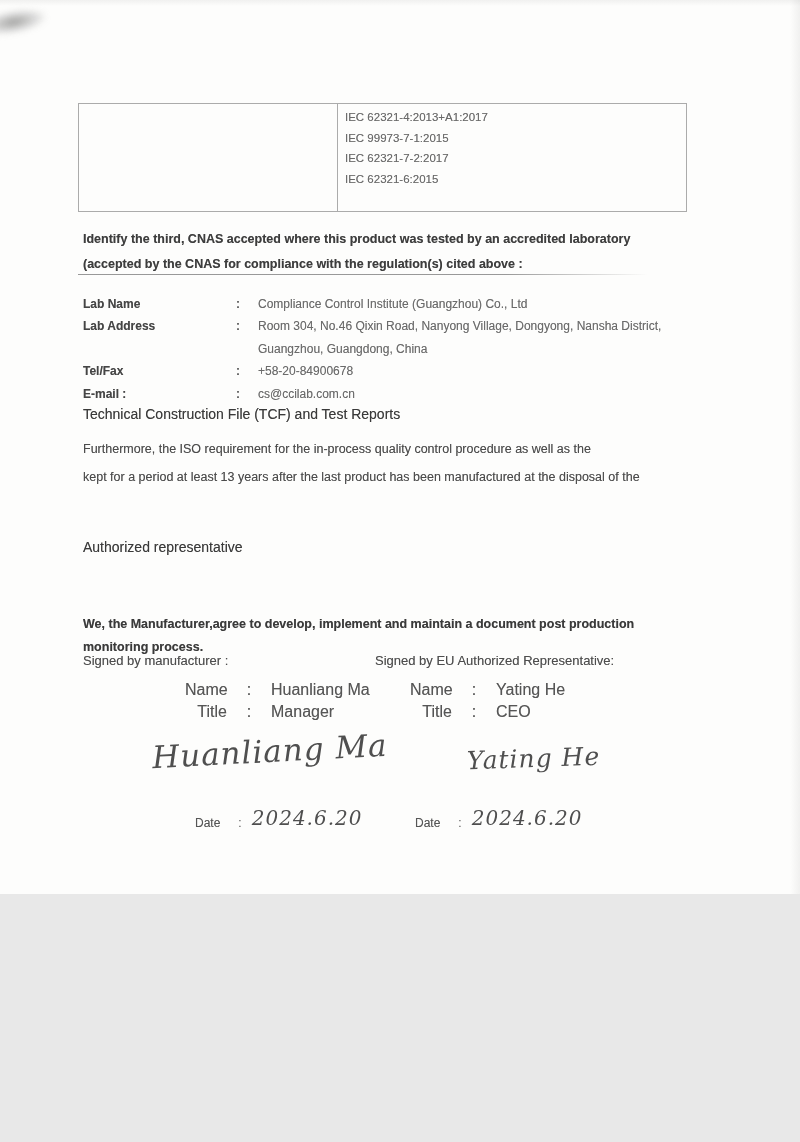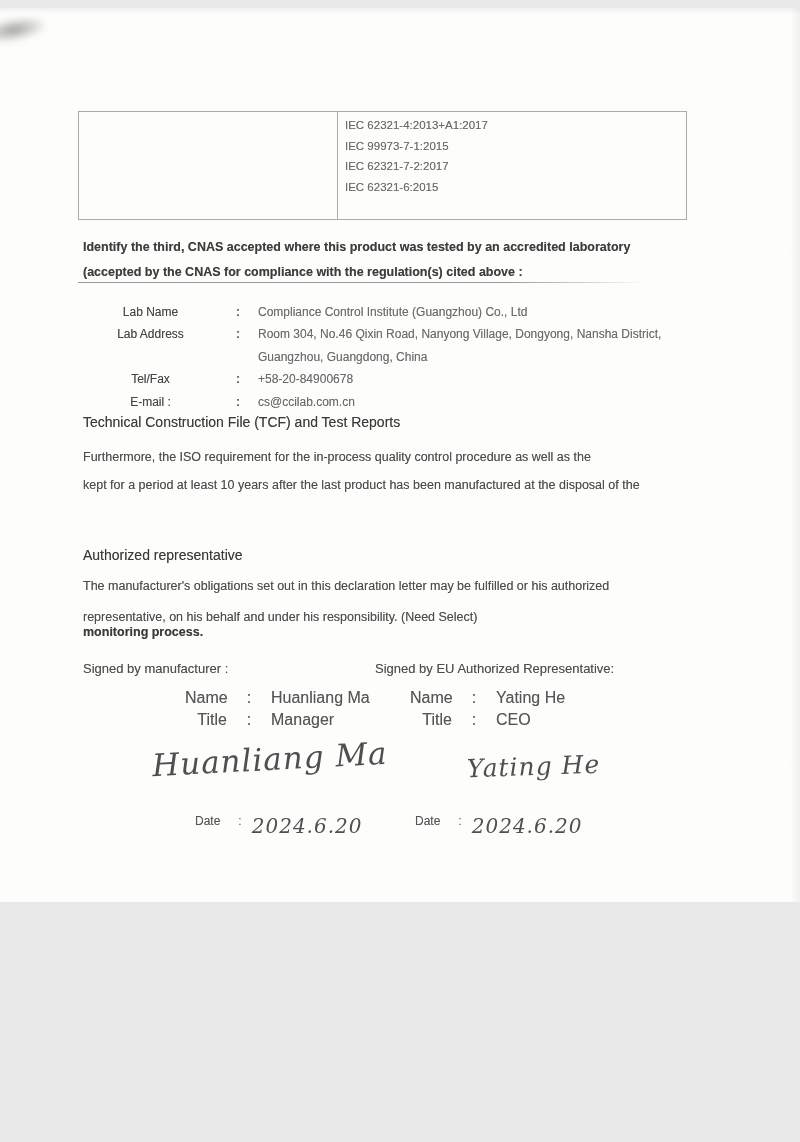--- a/index.html
+++ b/index.html
@@ -1,20 +1,20 @@
 <!DOCTYPE html>
 <html><head>
 <meta charset="utf-8">
 <style>
   html, body { margin: 0; padding: 0; background: #e8e8e8; }
   .page {
     position: relative;
     width: 800px;
     height: 894px;
-    margin: 8px auto;
+    margin: 0 auto;
     background: #fdfdfc;
     overflow: hidden;
     font-family: "Liberation Sans", sans-serif;
     color: #4a4a4a;
   }
   
   .smudge-tl {
     position: absolute; left: -8px; top: 10px; width: 54px; height: 22px;
     background: radial-gradient(ellipse at 40% 50%, rgba(80,80,80,.55), rgba(120,120,120,.2) 55%, transparent 75%);
     filter: blur(3px); transform: rotate(-10deg);
@@ -54,21 +54,21 @@
     line-height: 25px; text-shadow: 0 0 .5px rgba(61,61,61,.5);
   }
   .rule-under-identify {
     position: absolute; left: 78px; top: 274px; width: 570px; height: 1.3px;
     background: linear-gradient(to right, rgba(110,110,110,.7) 75%, rgba(110,110,110,0));
   }
 
   
   .lab-info { position: absolute; left: 83px; top: 293px; width: 600px; }
   .lab-row { display: flex; height: 22.4px; line-height: 22.4px; font-size: 12px; }
-  .lab-label { width: 135px; text-align: center; font-weight: normal; color: #454545;
+  .lab-label { width: 135px; text-align: left; font-weight: bold; color: #454545;
                text-shadow: 0 0 .5px rgba(69,69,69,.45); }
   .lab-sep   { width: 40px; text-align: center; font-weight: bold; color: #555; }
   .lab-value { color: #6b6b6b; text-shadow: 0 0 .5px rgba(107,107,107,.5); white-space: nowrap; }
 
   .heading-bold {
     position: absolute; left: 83px; font-size: 14px; font-weight: normal; color: #3a3a3a;
     text-shadow: 0 0 .5px rgba(58,58,58,.5); white-space: nowrap;
   }
   .tcf-heading { top: 406px; }
   .tcf-para {
@@ -106,21 +106,21 @@
   }
   .signature-left {
     position: absolute; left: 152px; top: 733px; font-size: 31px; letter-spacing: 1px;
     transform: rotate(-3deg);
   }
   .signature-right {
     position: absolute; left: 467px; top: 744px; font-size: 25px; letter-spacing: 1px;
     transform: rotate(-2deg);
   }
 
-  .date-row { position: absolute; top: 806px; display: flex; align-items: flex-start; }
+  .date-row { position: absolute; top: 806px; display: flex; align-items: flex-end; }
   .date-row.left { left: 195px; }
   .date-row.right { left: 415px; }
   .date-label { font-size: 12px; color: #565656; text-shadow: 0 0 .5px rgba(86,86,86,.5); }
   .date-sep { font-size: 12px; color: #565656; margin: 0 10px 0 18px; }
   .date-value { font-size: 20px; letter-spacing: 1px; }
 
   .page-number {
     position: absolute; left: 392px; top: 1055px; font-size: 11px; color: #b9b9b9;
     filter: blur(.4px);
   }
@@ -174,30 +174,27 @@
     <div class="lab-row">
       <span class="lab-label">E-mail :</span>
       <span class="lab-sep">:</span>
       <span class="lab-value">cs@ccilab.com.cn</span>
     </div>
   </div>
 
   <div class="heading-bold tcf-heading">Technical Construction File (TCF) and Test Reports</div>
   <div class="para tcf-para">
     <span class="line">Furthermore, the ISO requirement for the in-process quality control procedure as well as the</span>
-    <span class="line">kept for a period at least 10 years after the last product has been manufactured at the disposal of the</span>
+    <span class="line">kept for a period at least 13 years after the last product has been manufactured at the disposal of the</span>
   </div>
 
   <div class="heading-bold authrep-heading">Authorized representative</div>
-  <div class="para authrep-para">
-    <span class="line">The manufacturer's obligations set out in this declaration letter may be fulfilled or his authorized</span>
-    <span class="line">representative, on his behalf and under his responsibility. (Need Select)</span>
-  </div>
 
   <div class="para commitment">
+    <span class="line">We, the Manufacturer,agree to develop, implement and maintain a document post production</span>
     <span class="line">monitoring process.</span>
   </div>
 
   <div class="sign-heading left">Signed by manufacturer :</div>
   <div class="sign-heading right">Signed by EU Authorized Representative:</div>
 
   <div class="nt-block left">
     <div class="nt-row">
       <span class="nt-label">Name</span>
       <span class="nt-sep">:</span>

